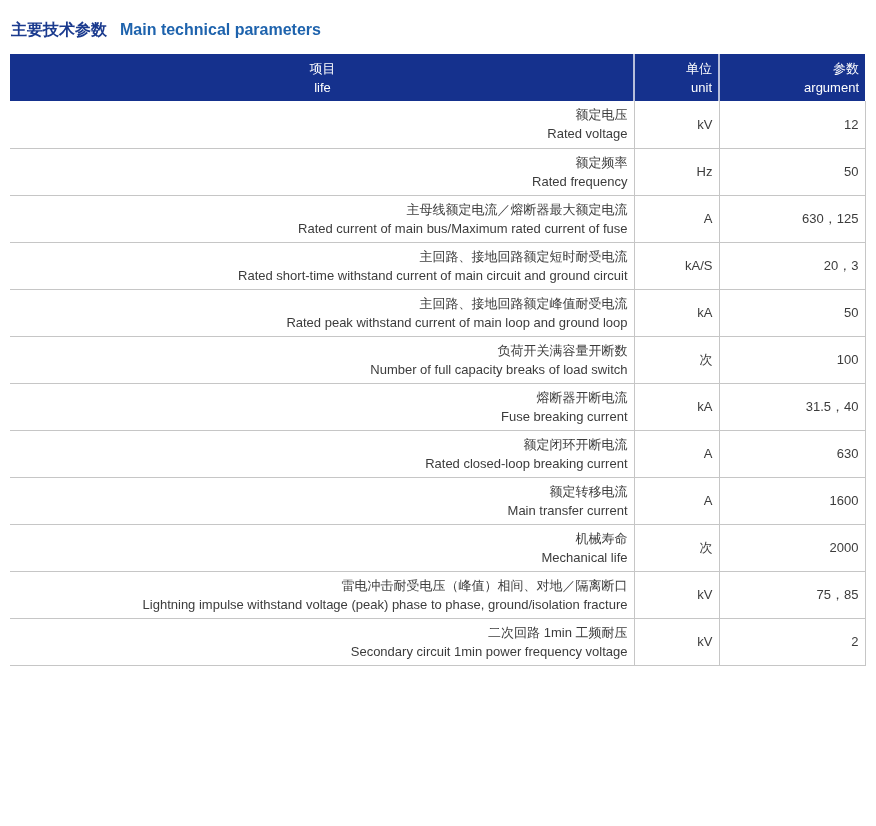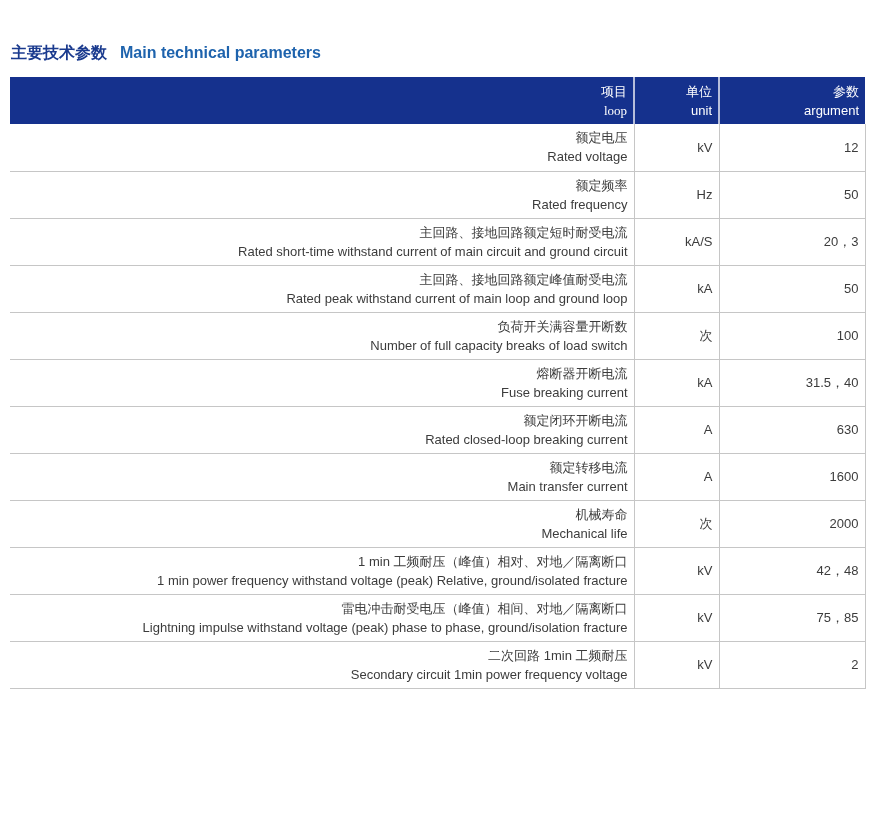--- a/index.html
+++ b/index.html
@@ -17,33 +17,33 @@
     font-family:"Liberation Sans","DejaVu Sans",sans-serif;
     color:var(--body-text);
   }
   .page{width:876px;height:605px;padding:0 11px 0 10px;}
   .page-title{
     display:flex;align-items:baseline;gap:13px;
     padding:20px 0 14px 1px;margin:0;
     font-size:16px;line-height:20px;
   }
   .page-title .zh-title{color:var(--title-zh);font-weight:700;}
-  .page-title .en-title{color:var(--title-en);font-weight:600;margin-top:23px;}
+  .page-title .en-title{color:var(--title-en);font-weight:600;}
   table.params{
     width:855px;border-collapse:collapse;table-layout:fixed;
   }
   col.c-item{width:624px;}
   col.c-unit{width:85px;}
   col.c-value{width:146px;}
   thead th{
     background:var(--header-bg);color:#ffffff;
     font-weight:400;font-size:13px;line-height:19px;
     height:47px;vertical-align:middle;padding:4px 6px;
   }
-  thead th.th-item{text-align:right;padding-left:8px;font-family:Liberation Serif, serif;}
+  thead th.th-item{text-align:center;padding-left:8px;}
   thead th.th-unit,thead th.th-value{
     text-align:right;border-left:2px solid var(--header-divider);
   }
   tbody td{
     font-size:13px;line-height:19px;height:47px;
     vertical-align:middle;
     border-bottom:1px solid var(--border);
     border-right:1px solid var(--border);
     padding:4px 6px;
   }
@@ -64,21 +64,21 @@
   <table class="params">
     <colgroup>
       <col class="c-item">
         <col class="c-unit">
         <col class="c-value">
     </colgroup>
     <thead>
       <tr>
         <th class="th-item">
           <div class="zh">项目</div>
-          <div class="en">loop</div>
+          <div class="en">life</div>
         </th>
         <th class="th-unit">
           <div class="zh">单位</div>
           <div class="en">unit</div>
         </th>
         <th class="th-value">
           <div class="zh">参数</div>
           <div class="en">argument</div>
         </th>
       </tr>
@@ -92,20 +92,28 @@
           <td class="unit-cell">kV</td>
           <td class="value-cell">12</td>
         </tr>
         <tr>
           <td class="item-cell">
             <div class="zh">额定频率</div>
             <div class="en">Rated frequency</div>
           </td>
           <td class="unit-cell">Hz</td>
           <td class="value-cell">50</td>
+        </tr>
+        <tr>
+          <td class="item-cell">
+            <div class="zh">主母线额定电流／熔断器最大额定电流</div>
+            <div class="en">Rated current of main bus/Maximum rated current of fuse</div>
+          </td>
+          <td class="unit-cell">A</td>
+          <td class="value-cell">630，125</td>
         </tr>
         <tr>
           <td class="item-cell">
             <div class="zh">主回路、接地回路额定短时耐受电流</div>
             <div class="en">Rated short-time withstand current of main circuit and ground circuit</div>
           </td>
           <td class="unit-cell">kA/S</td>
           <td class="value-cell">20，3</td>
         </tr>
         <tr>
@@ -151,28 +159,20 @@
         <tr>
           <td class="item-cell">
             <div class="zh">机械寿命</div>
             <div class="en">Mechanical life</div>
           </td>
           <td class="unit-cell">次</td>
           <td class="value-cell">2000</td>
         </tr>
         <tr>
           <td class="item-cell">
-            <div class="zh">1 min 工频耐压（峰值）相对、对地／隔离断口</div>
-            <div class="en">1 min power frequency withstand voltage (peak) Relative, ground/isolated fracture</div>
-          </td>
-          <td class="unit-cell">kV</td>
-          <td class="value-cell">42，48</td>
-        </tr>
-        <tr>
-          <td class="item-cell">
             <div class="zh">雷电冲击耐受电压（峰值）相间、对地／隔离断口</div>
             <div class="en">Lightning impulse withstand voltage (peak) phase to phase, ground/isolation fracture</div>
           </td>
           <td class="unit-cell">kV</td>
           <td class="value-cell">75，85</td>
         </tr>
         <tr>
           <td class="item-cell">
             <div class="zh">二次回路 1min 工频耐压</div>
             <div class="en">Secondary circuit 1min power frequency voltage</div>

